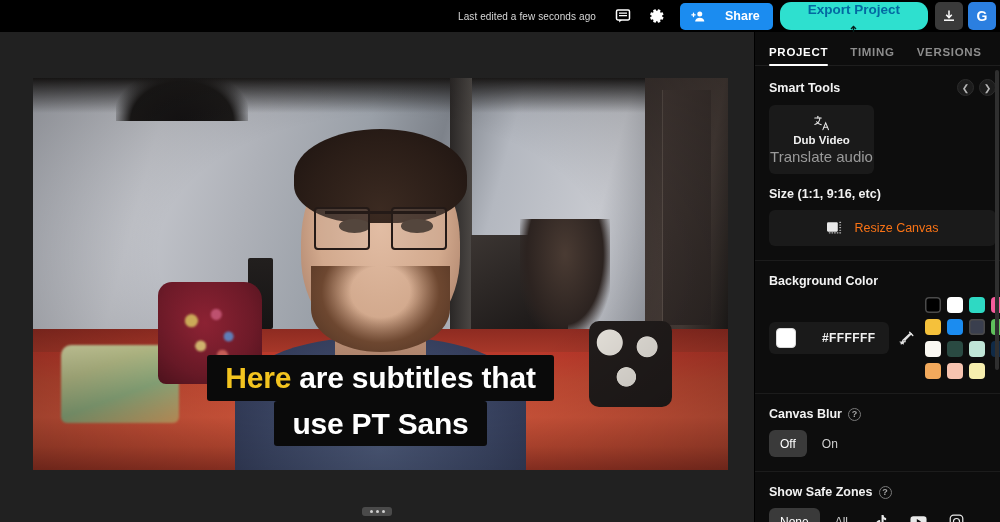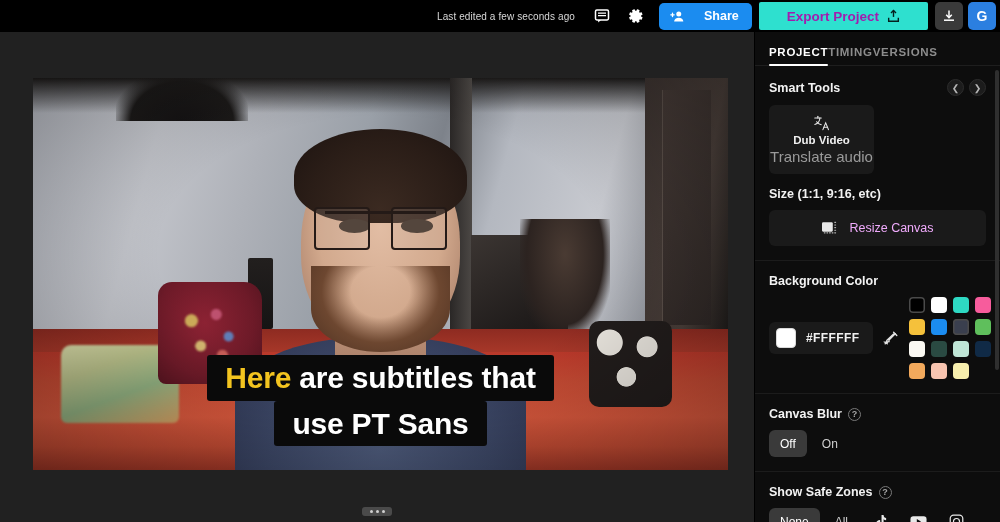--- a/index.html
+++ b/index.html
@@ -27,24 +27,24 @@
     color: #fff; background: transparent; border: none; cursor: pointer;
   }
   .icon-btn.gear { margin-left: 8px; margin-right: 10px; }
   .btn-share {
     height: 27px; background: #1b8cf0; color: #fff; border-radius: 5px;
     display: flex; align-items: center; gap: 19px; padding: 0 13px 0 11px;
     font-size: 12.5px; font-weight: 700; cursor: pointer; border: none;
     white-space: nowrap;
   }
   .btn-export {
-    height: 28px; background: #2ee0cf; color: #a21caf; border-radius: 2px;
+    height: 28px; background: #2ee0cf; color: #0369a1; border-radius: 11px;
     display: flex; align-items: center; gap: 8px; padding: 0 28px;
     font-size: 13.5px; font-weight: 700; cursor: pointer; border: none;
-    margin-left: 7px; white-space: nowrap;
+    margin-left: 7px; white-space: nowrap; flex-direction: column;
   }
   .btn-download {
     width: 28px; height: 28px; background: #3a3a3a; border-radius: 5px;
     display: flex; align-items: center; justify-content: center; cursor: pointer;
     margin-left: 7px; color: #fff; border: none;
   }
   .avatar {
     width: 28px; height: 28px; background: #2b7fe0; border-radius: 5px;
     display: flex; align-items: center; justify-content: center;
     color: #fff; font-size: 14px; font-weight: 600; margin-left: 5px; cursor: pointer;
@@ -205,33 +205,33 @@
     display: flex; align-items: center; justify-content: center; gap: 3px;
   }
   .stage-handle i { width: 3px; height: 3px; border-radius: 50%; background: #d0d0d0; display: block; }
 
   
   .panel {
     position: absolute; top: 32px; right: 0; width: 246px; height: 490px;
     background: #0d0d0d; border-left: 1px solid #000; overflow: hidden;
   }
   .tabs {
-    display: flex; align-items: flex-end; height: 34px;
+    display: flex; align-items: flex-end; gap: 22px; height: 34px;
     padding: 0 14px; border-bottom: 1px solid #1e1e1e;
   }
   .tab {
     font-size: 11.5px; font-weight: 700; letter-spacing: .7px; color: #8d8d8d;
     padding-bottom: 7px; cursor: pointer; position: relative; background: none; border: none;
   }
   .tab.active { color: #fff; }
   .tab.active::after {
     content: ""; position: absolute; left: 0; right: 0; bottom: -1px;
     height: 2.5px; background: #fff; border-radius: 2px;
   }
-  .sec { padding: 13px 14px 0 14px; }
+  .sec { padding: 13px 4px 0 14px; }
   .sec-head {
     display: flex; align-items: center; justify-content: space-between;
     margin-bottom: 9px;
   }
   .sec-title {
     font-size: 12.5px; font-weight: 700; color: #f2f2f2;
     display: flex; align-items: center; gap: 6px;
   }
   .help {
     width: 13px; height: 13px; border-radius: 50%; border: 1px solid #787878;
@@ -250,26 +250,26 @@
     display: flex; flex-direction: column; align-items: center; justify-content: center;
     gap: 2px; cursor: pointer;
   }
   .tool-icon { color: #e8e8e8; height: 18px; display: flex; align-items: center; }
   .tool-name { font-size: 11.5px; font-weight: 700; color: #f0f0f0; white-space: nowrap; }
   .tool-sub { font-size: 15px; color: #9a9a9a; white-space: nowrap; }
 
   .wide-btn {
     width: 100%; height: 36px; background: #1a1a1a; border-radius: 6px;
     display: flex; align-items: center; justify-content: center; gap: 11px;
-    color: #f0abfc; font-size: 12.5px; cursor: pointer; border: none;
+    color: #f97316; font-size: 12.5px; cursor: pointer; border: none;
   }
 
   .color-row { display: flex; align-items: center; gap: 10px; }
   .hexfield {
-    display: flex; align-items: center; gap: 10px; background: #1a1a1a;
+    display: flex; align-items: center; gap: 26px; background: #1a1a1a;
     border-radius: 6px; padding: 6px 14px 6px 7px; cursor: pointer;
   }
   .hex-chip {
     width: 20px; height: 20px; border-radius: 4px; background: #fff; border: 1px solid #d9d9d9;
   }
   .hex-val {
     font-size: 12px; color: #f0f0f0; font-weight: 700; letter-spacing: .4px;
     font-family: "Liberation Sans", sans-serif;
   }
   .dropper { color: #e2e2e2; cursor: pointer; display: flex; }

